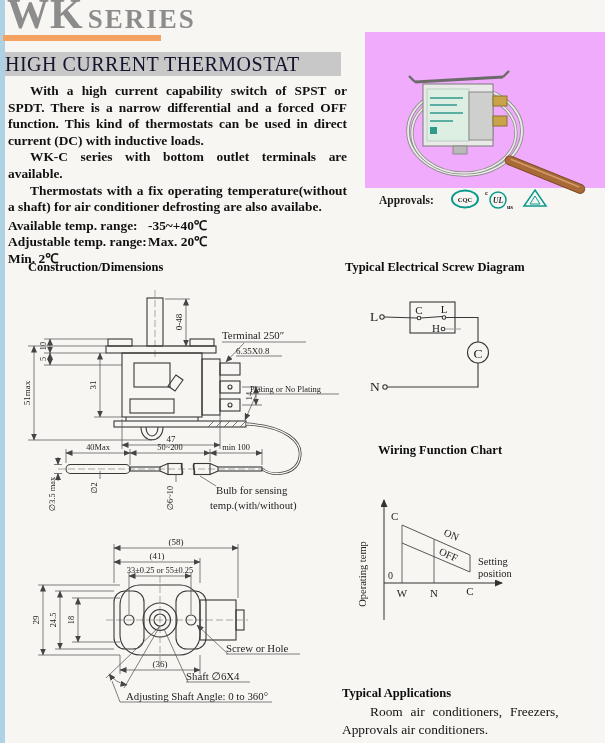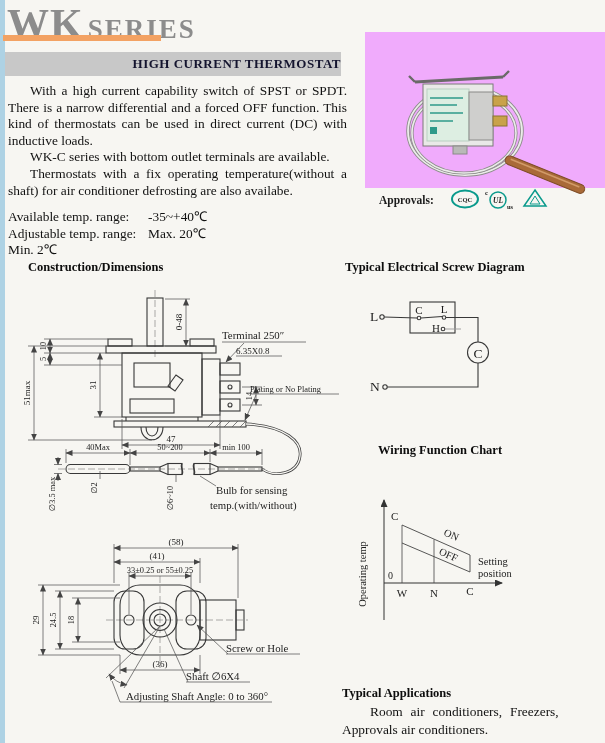--- a/index.html
+++ b/index.html
@@ -2,32 +2,32 @@
 <html><head>
 <meta charset="utf-8">
 <style>
   html,body{margin:0;padding:0;background:#ffffff;}
   .page{position:relative;width:605px;height:743px;background:#f7f6f2;overflow:hidden;
         font-family:"Liberation Serif",serif;color:#111;}
   .abs{position:absolute;}
   
   .edge-strip{left:0;top:0;width:5px;height:743px;background:#aed2e4;}
   
-  .wk-header{left:7px;top:0;height:38px;line-height:48px;white-space:nowrap;}
+  .wk-header{left:7px;top:0;height:38px;line-height:28px;white-space:nowrap;}
   .wk-main{font-family:"Liberation Serif",serif;font-weight:700;font-size:42px;color:#8c8c8c;letter-spacing:1px;}
   .wk-sub{font-family:"Liberation Serif",serif;font-weight:700;font-size:27px;color:#8c8c8c;letter-spacing:2px;}
   .orange-bar{left:3px;top:35px;width:158px;height:6px;background:#f3a263;}
   
-  .banner{left:5px;top:52px;width:336px;height:24px;background:#c8c8c8;text-align:right;
-          line-height:24px;font-weight:700;font-size:13px;letter-spacing:.5px;color:#14142e;}
-  
-  .intro{left:8px;top:83px;width:339px;font-size:13.4px;line-height:16.6px;text-align:justify;}
+  .banner{left:5px;top:52px;width:336px;height:24px;background:#c8c8c8;text-align:left;
+          line-height:24px;font-weight:400;font-size:20px;letter-spacing:.5px;color:#14142e;}
+  
+  .intro{left:8px;top:83px;width:339px;font-size:13.4px;line-height:16.6px;text-align:justify;font-weight:bold;}
   .intro p{margin:0;}
   .ind{text-indent:22px;}
-  .specs{margin-top:10px;}
+  .specs{margin-top:2px;}
   .spec-row{display:flex;}
   .spec-label{width:140px;}
   
   .photo-box{left:365px;top:32px;width:245px;height:156px;background:#f0abfc;}
   
   .sec-head{position:absolute;font-family:Liberation Serif, serif;font-weight:700;
             font-size:12.5px;color:#0d0d0d;white-space:nowrap;}
   
   .apps-text{left:342px;top:703px;width:258px;font-size:13.4px;line-height:17.5px;}
   .apps-line1{word-spacing:4.5px;white-space:nowrap;margin-left:28px;}

